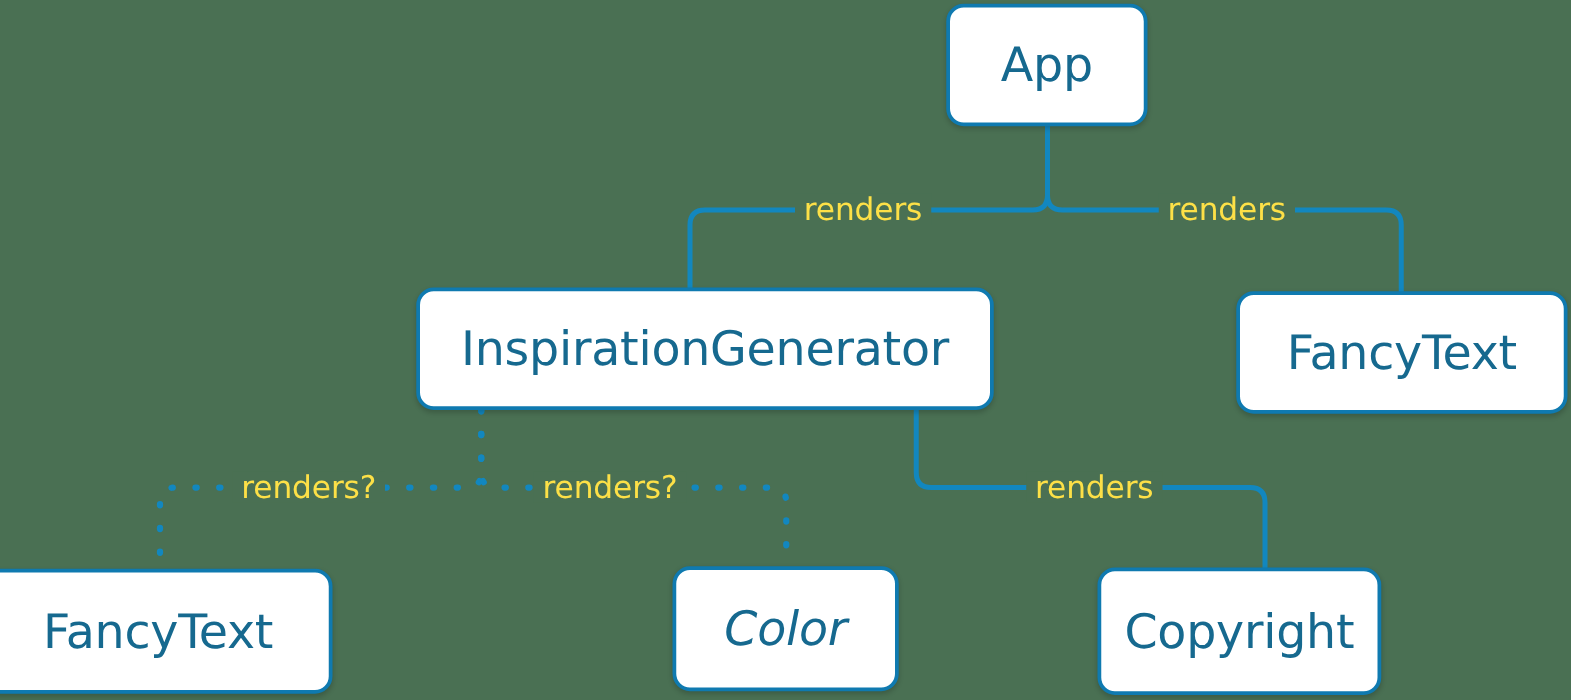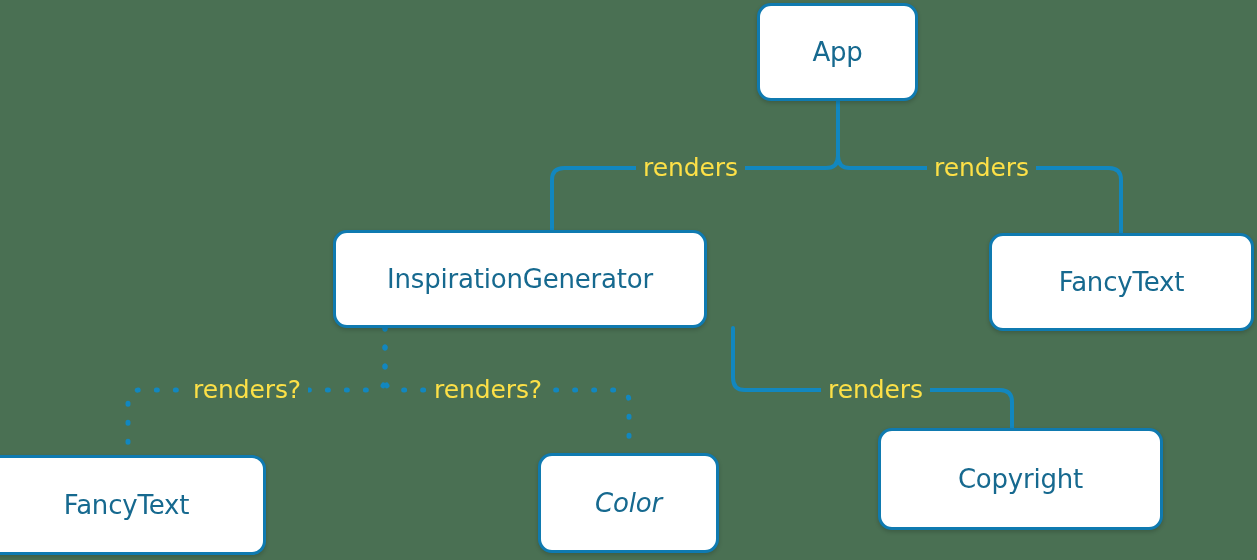--- a/index.html
+++ b/index.html
@@ -28,21 +28,21 @@
   .node-box {
     position: absolute;
     background: #ffffff;
     border: 3px solid #0f7ab0;
     border-radius: 14px;
     box-sizing: border-box;
     display: flex;
     align-items: center;
     justify-content: center;
     color: #16698f;
-    font-size: 26px;
+    font-size: 38px;
     font-weight: 400;
     letter-spacing: -0.2px;
     white-space: nowrap;
     box-shadow: 0 2px 4px rgba(0,0,0,0.18);
   }
   .edge-label {
     position: absolute;
     color: #fde047;
     font-size: 25px;
     font-weight: 400;
@@ -76,23 +76,23 @@
   <div class="edge-label" style="left:927px; top:155px;">renders</div>
 
   <div class="edge-label" style="left:186px; top:377px;">renders?</div>
 
   <div class="edge-label" style="left:427px; top:377px;">renders?</div>
 
   <div class="edge-label" style="left:821px; top:377px;">renders</div>
 
   <div class="node-box" style="left:757px; top:3px; width:161px; height:98px;">App</div>
 
-  <div class="node-box" style="left:333px; top:230px; width:374px; height:98px;">InspirationGenerator</div>
+  <div class="node-box" style="left:333px; top:230px; width:462px; height:98px;">InspirationGenerator</div>
 
   <div class="node-box" style="left:989px; top:233px; width:265px; height:98px;">FancyText</div>
 
   <div class="node-box" style="left:-13px; top:455px; width:279px; height:100px;">FancyText</div>
 
   <div class="node-box" style="left:538px; top:453px; width:181px; height:100px;font-style:italic;">Color</div>
 
-  <div class="node-box" style="left:878px; top:428px; width:285px; height:102px;">Copyright</div>
+  <div class="node-box" style="left:878px; top:454px; width:227px; height:102px;">Copyright</div>
 
 </div>
 
 </body></html>

